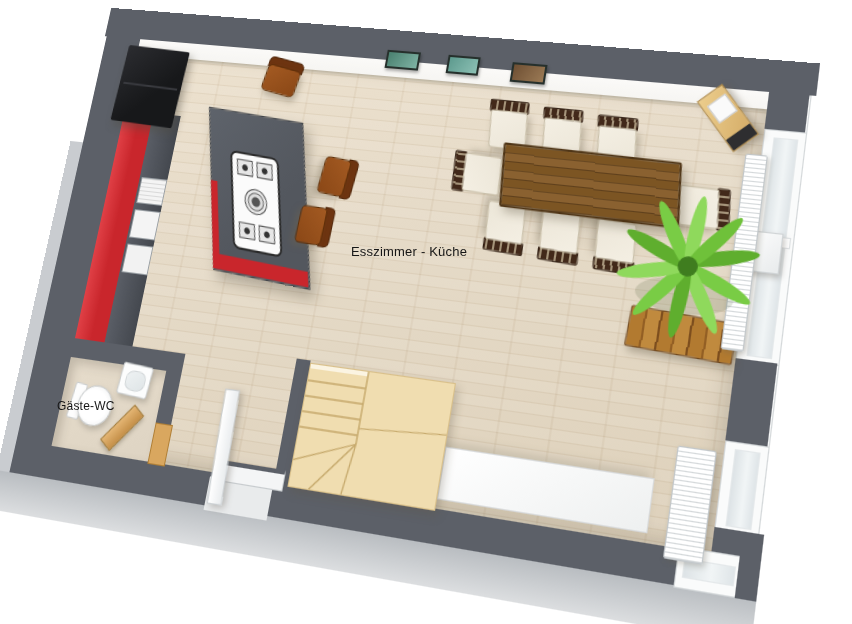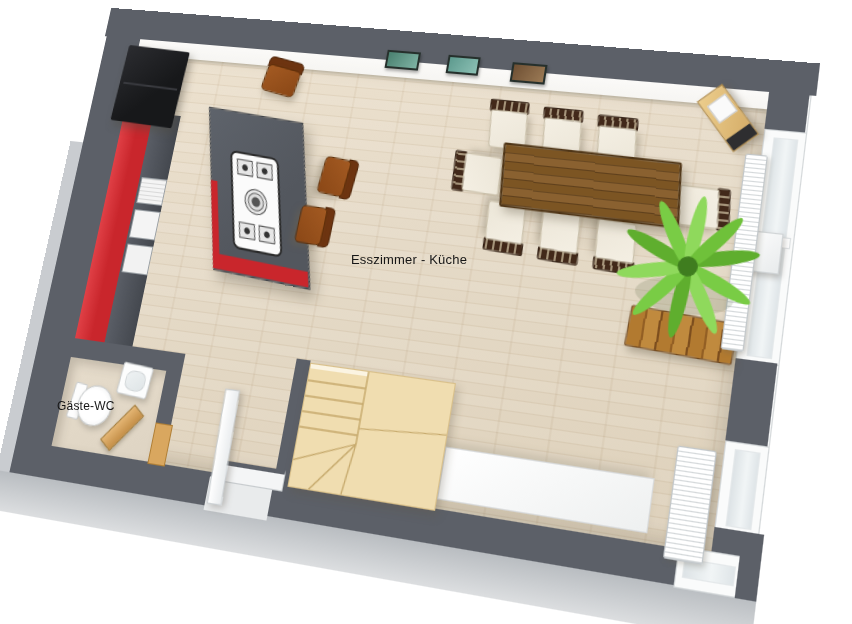--- a/index.html
+++ b/index.html
@@ -210,15 +210,15 @@
     <div class="abs" style="left:48px;top:370px;width:44px;height:36px;z-index:5;transform:rotate(6deg);">
       <div class="abs" style="left:0;top:2px;width:11px;height:32px;background:#fdfdfd;border:1px solid #c9cccd;border-radius:2px;"></div>
       <div class="abs" style="left:8px;top:0;width:34px;height:36px;background:radial-gradient(ellipse at 45% 50%, #ffffff 55%, #e8eaea);border:1px solid #c9cccd;border-radius:50%;box-shadow:2px 3px 5px rgba(100,95,85,.3);"></div>
     </div>
     <div class="abs" style="left:94px;top:346px;width:30px;height:28px;z-index:5;transform:rotate(4deg);background:#fcfdfd;border:1px solid #c9cccd;border-radius:3px;box-shadow:2px 3px 5px rgba(100,95,85,.3);">
       <div class="abs" style="left:5px;top:5px;width:19px;height:17px;background:linear-gradient(135deg,#eef2f3,#dfe5e7);border:1px solid #d2d7d9;border-radius:40%;"></div>
     </div>
 
   </div>
 
-  <div class="floor-label" style="left:351px;top:252px;font-size:13px;">Esszimmer - Küche</div>
+  <div class="floor-label" style="left:351px;top:244px;font-size:13px;">Esszimmer - Küche</div>
   <div class="floor-label" style="left:57px;top:399px;font-size:12px;">Gäste-WC</div>
 </div>
 
 </body></html>

